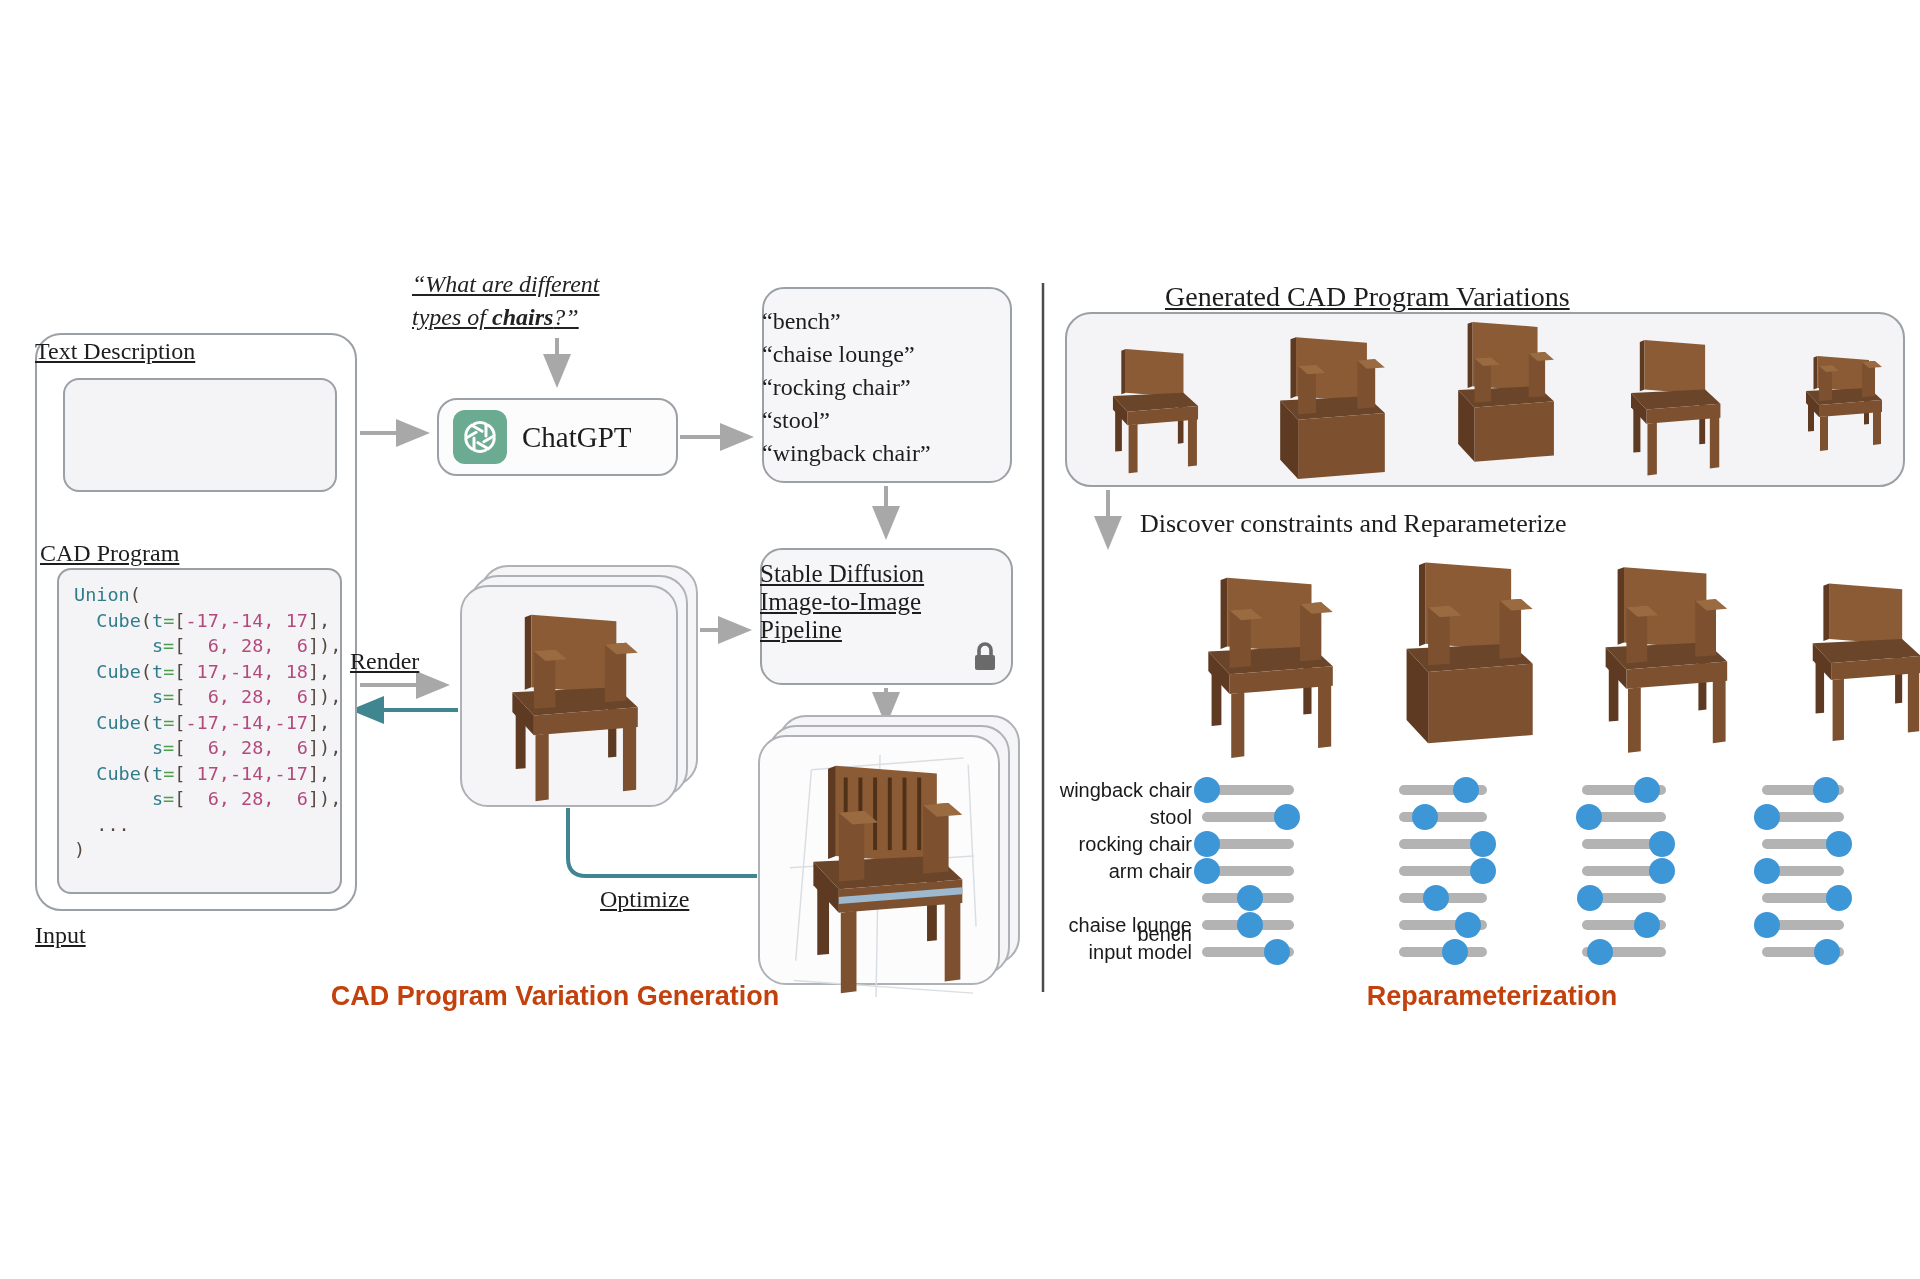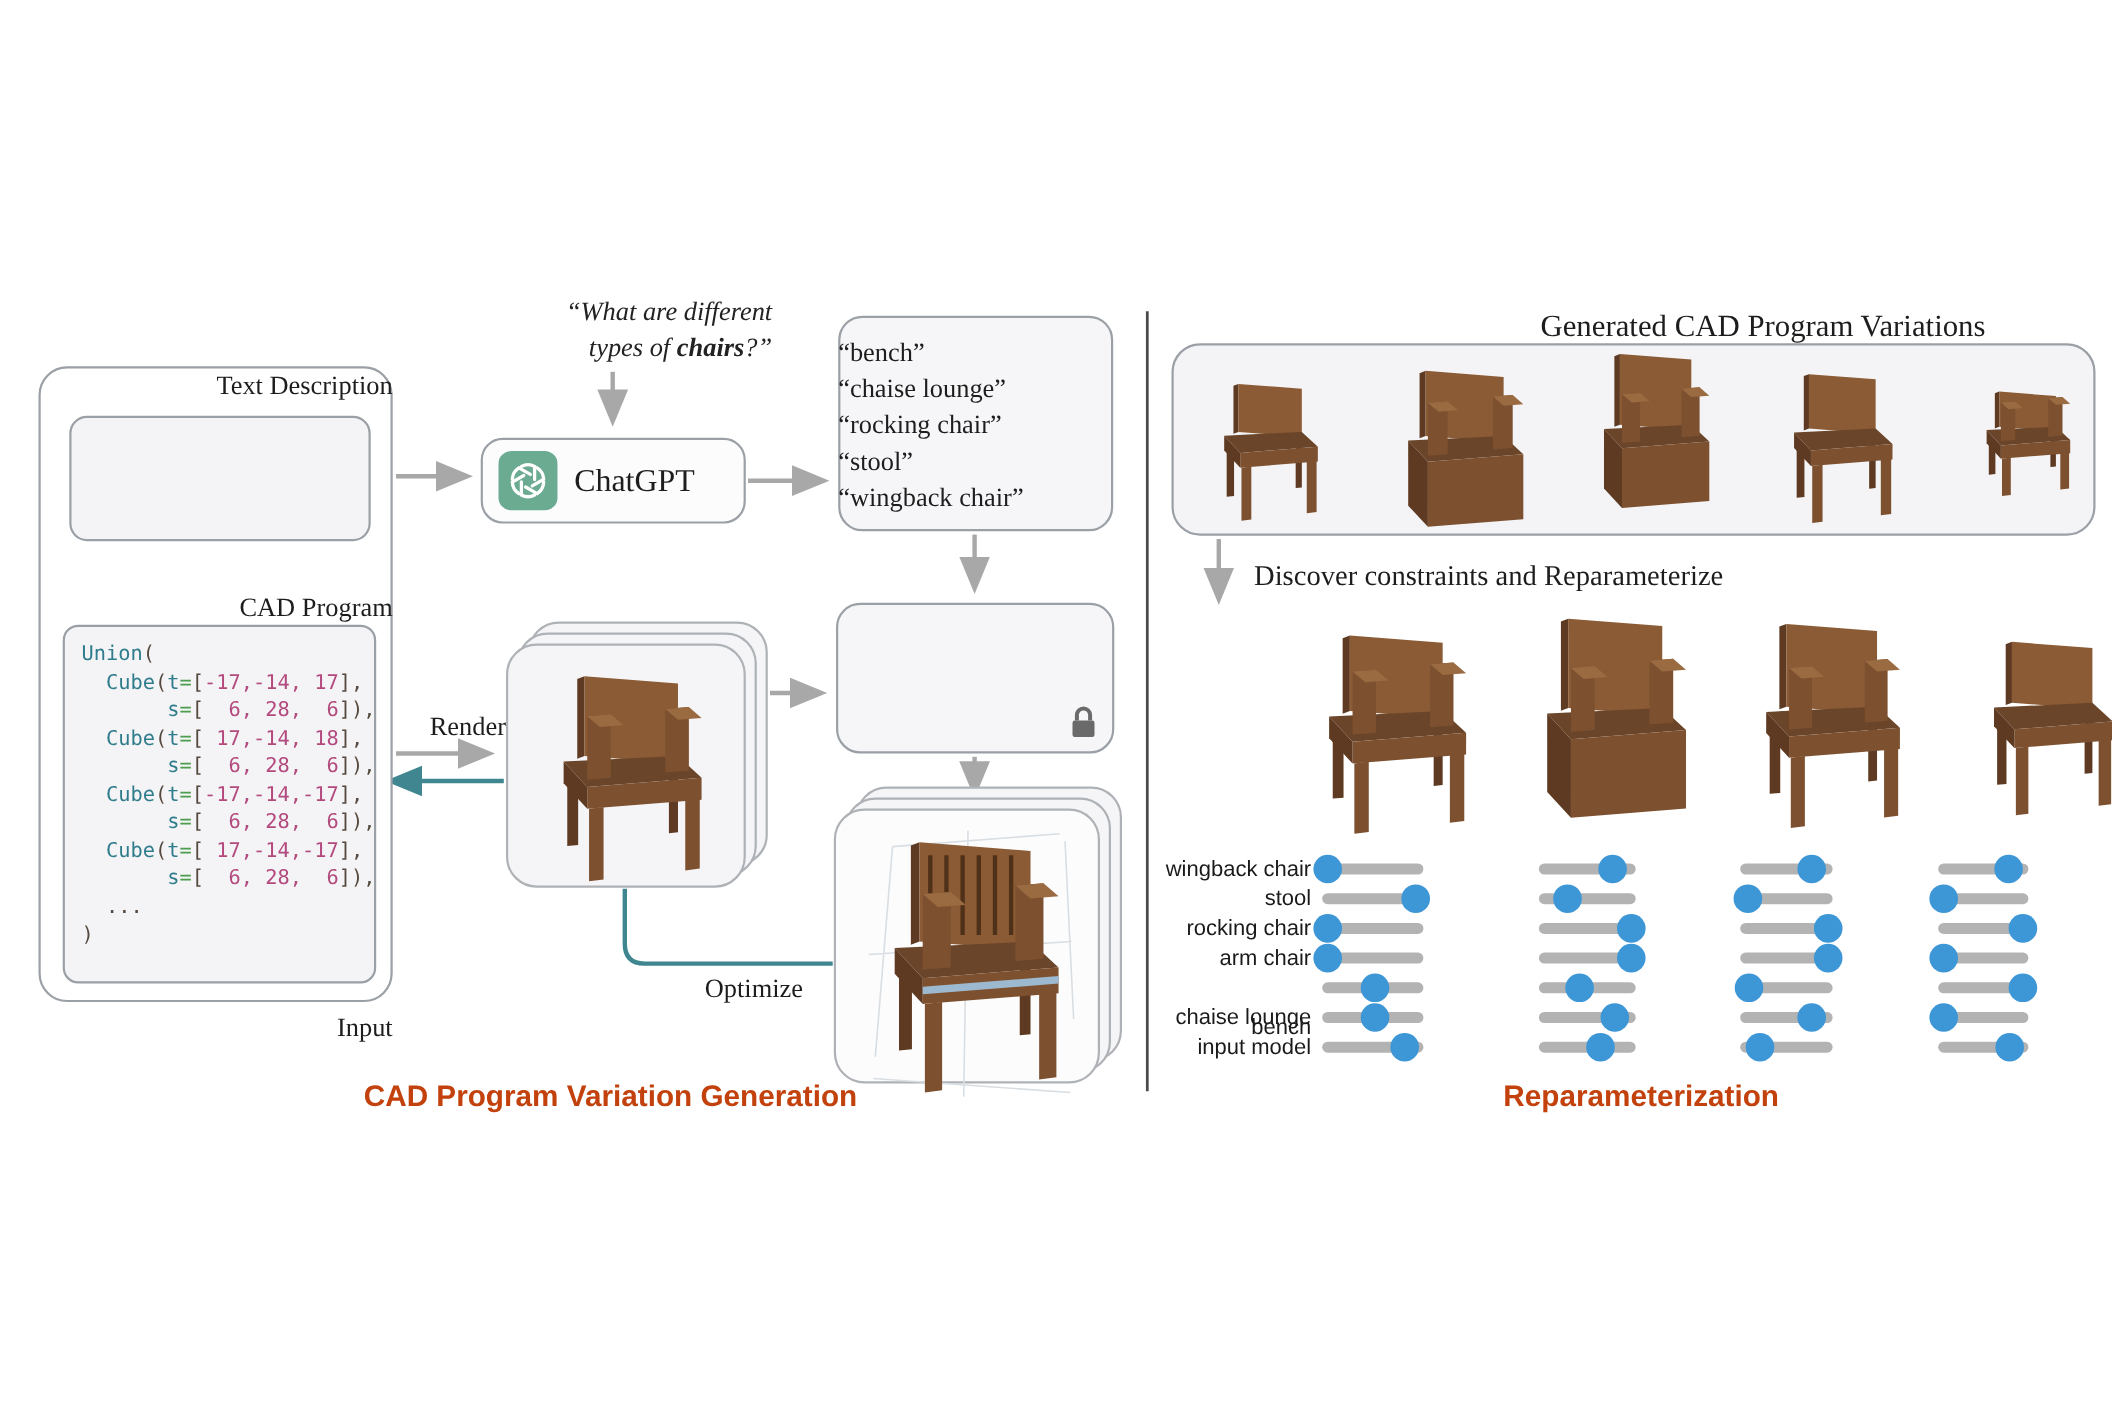--- a/index.html
+++ b/index.html
@@ -3,21 +3,21 @@
 <meta charset="utf-8">
 <style>
   html,body{margin:0;padding:0;background:#ffffff;}
   #canvas{position:relative;width:1920px;height:1279px;background:#ffffff;overflow:hidden;
           font-family:"Liberation Serif", serif;color:#1d1d1d;}
   .abs{position:absolute;}
   .box{position:absolute;background:#f4f4f6;border:2px solid #9aa0a6;border-radius:22px;box-sizing:border-box;}
   .whitebox{background:#fbfbfc;}
   .serif{font-family:"Liberation Serif", serif;}
   .ital{font-style:italic;}
-  .ctr{text-align:right;}
+  .ctr{text-align:left;text-decoration:underline;}
   .label24{font-size:24px;}
   .card{position:absolute;background:#f5f5f7;border:2px solid #aeb2b6;border-radius:28px;box-sizing:border-box;}
   .code-line{white-space:pre;}
   #code-lines{position:absolute;left:74px;top:582px;font-family:"DejaVu Sans Mono", monospace;
               font-size:18.5px;line-height:25.5px;}
   .c-k{color:#2f7d8c;} .c-n{color:#b34a7e;} .c-o{color:#4e9e50;} .c-p{color:#564a40;}
   .ctype{font-size:24px;line-height:33px;}
   .slider-label{position:absolute;font-family:"Liberation Sans", sans-serif;font-size:20px;
                 text-align:right;width:240px;height:24px;line-height:24px;color:#1a1a1a;}
   .track{position:absolute;height:10px;border-radius:5px;background:#b3b3b3;}
@@ -116,20 +116,25 @@
   <div class="box" style="left:762px;top:287px;width:250px;height:196px;border-radius:22px;background:#f6f6f8;"></div>
   <div id="chair-types" class="abs serif" style="left:762px;top:305px;width:250px;">
       <div class="ctype">“bench”</div>
       <div class="ctype">“chaise lounge”</div>
       <div class="ctype">“rocking chair”</div>
       <div class="ctype">“stool”</div>
       <div class="ctype">“wingback chair”</div>
     </div>
 
   <div class="box" style="left:760px;top:548px;width:253px;height:137px;border-radius:22px;background:#f6f6f8;"></div>
+  <div class="abs serif ctr" style="left:760px;top:560px;width:253px;font-size:25px;line-height:28px;">
+    <div>Stable Diffusion</div>
+    <div>Image-to-Image</div>
+    <div>Pipeline</div>
+  </div>
   <svg class="abs" style="left:972px;top:641px;" width="26" height="32" viewBox="0 0 26 32">
     <path d="M7,14 V9 a6,6 0 0 1 12,0 V14" stroke="#6a6a6a" stroke-width="3.6" fill="none"></path>
     <rect x="3" y="14" width="20" height="15" rx="2" fill="#6a6a6a"></rect>
   </svg>
 
   <div class="card" style="left:480px;top:565px;width:218px;height:222px;"></div>
   <div class="card" style="left:470px;top:575px;width:218px;height:222px;"></div>
   <div class="card" style="left:460px;top:585px;width:218px;height:222px;background:#f5f5f7;"></div>
   <div class="abs" id="render-chair-slot" style="left:486px;top:598px;">
       <svg width="165" height="215" viewBox="0 0 200 260">

